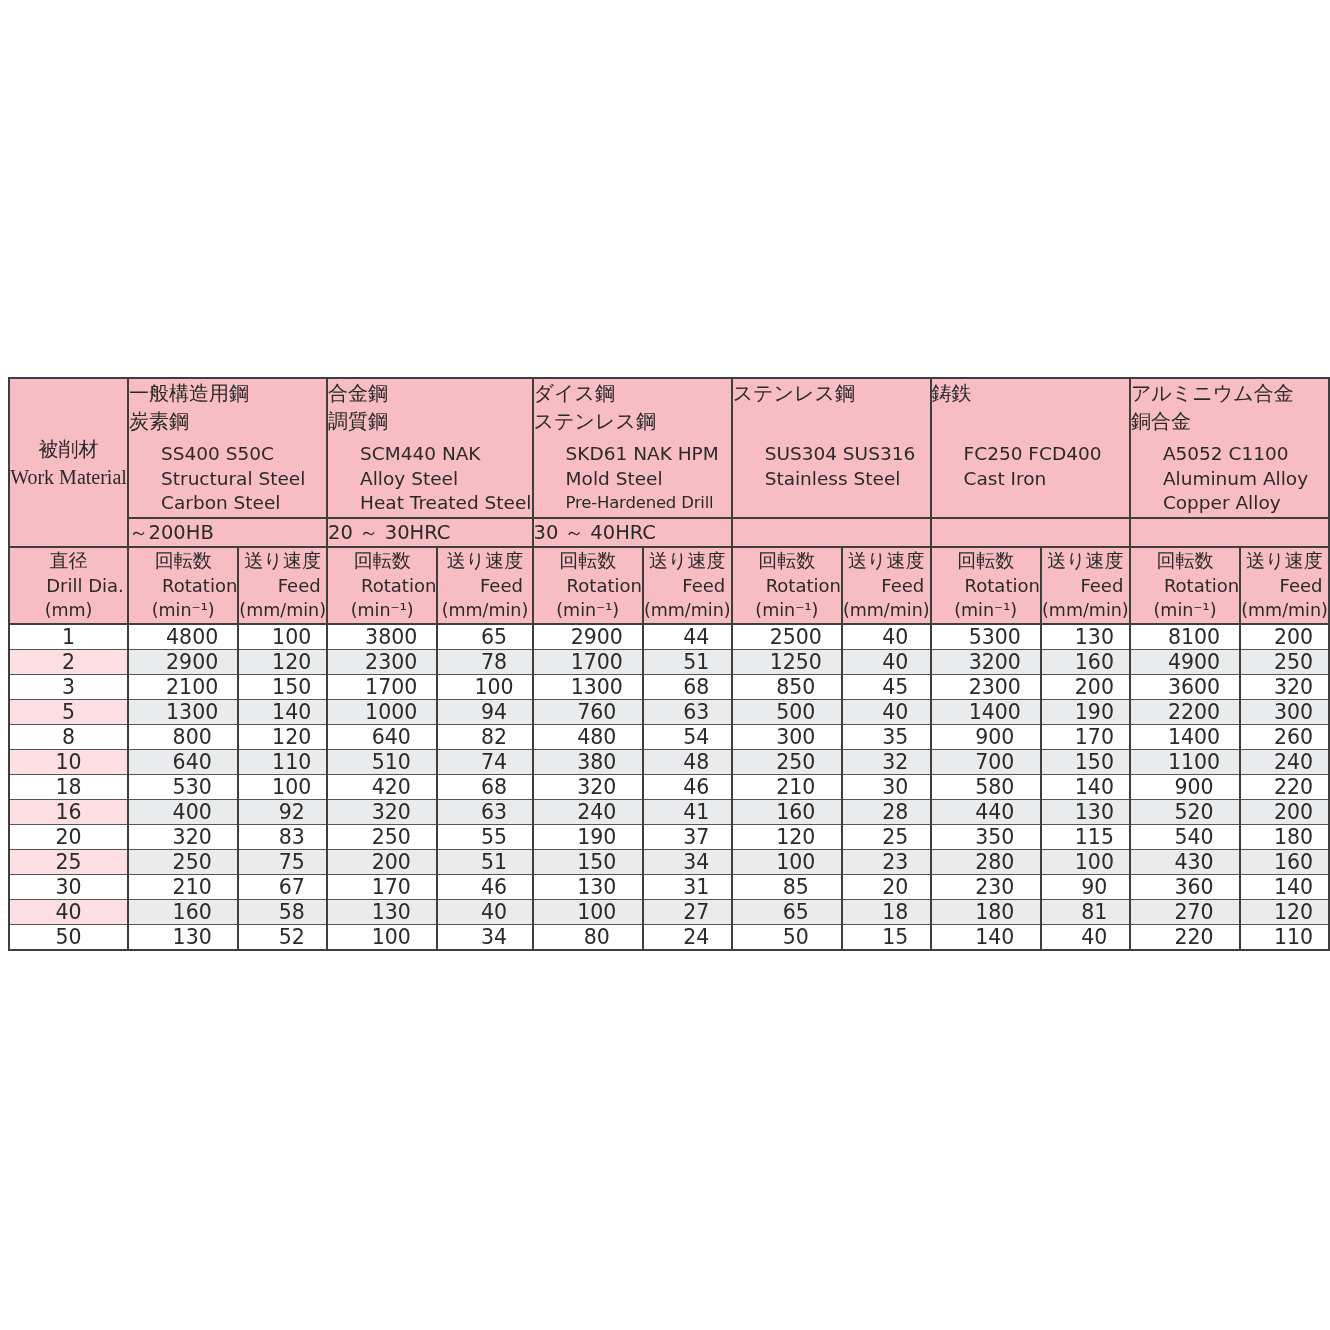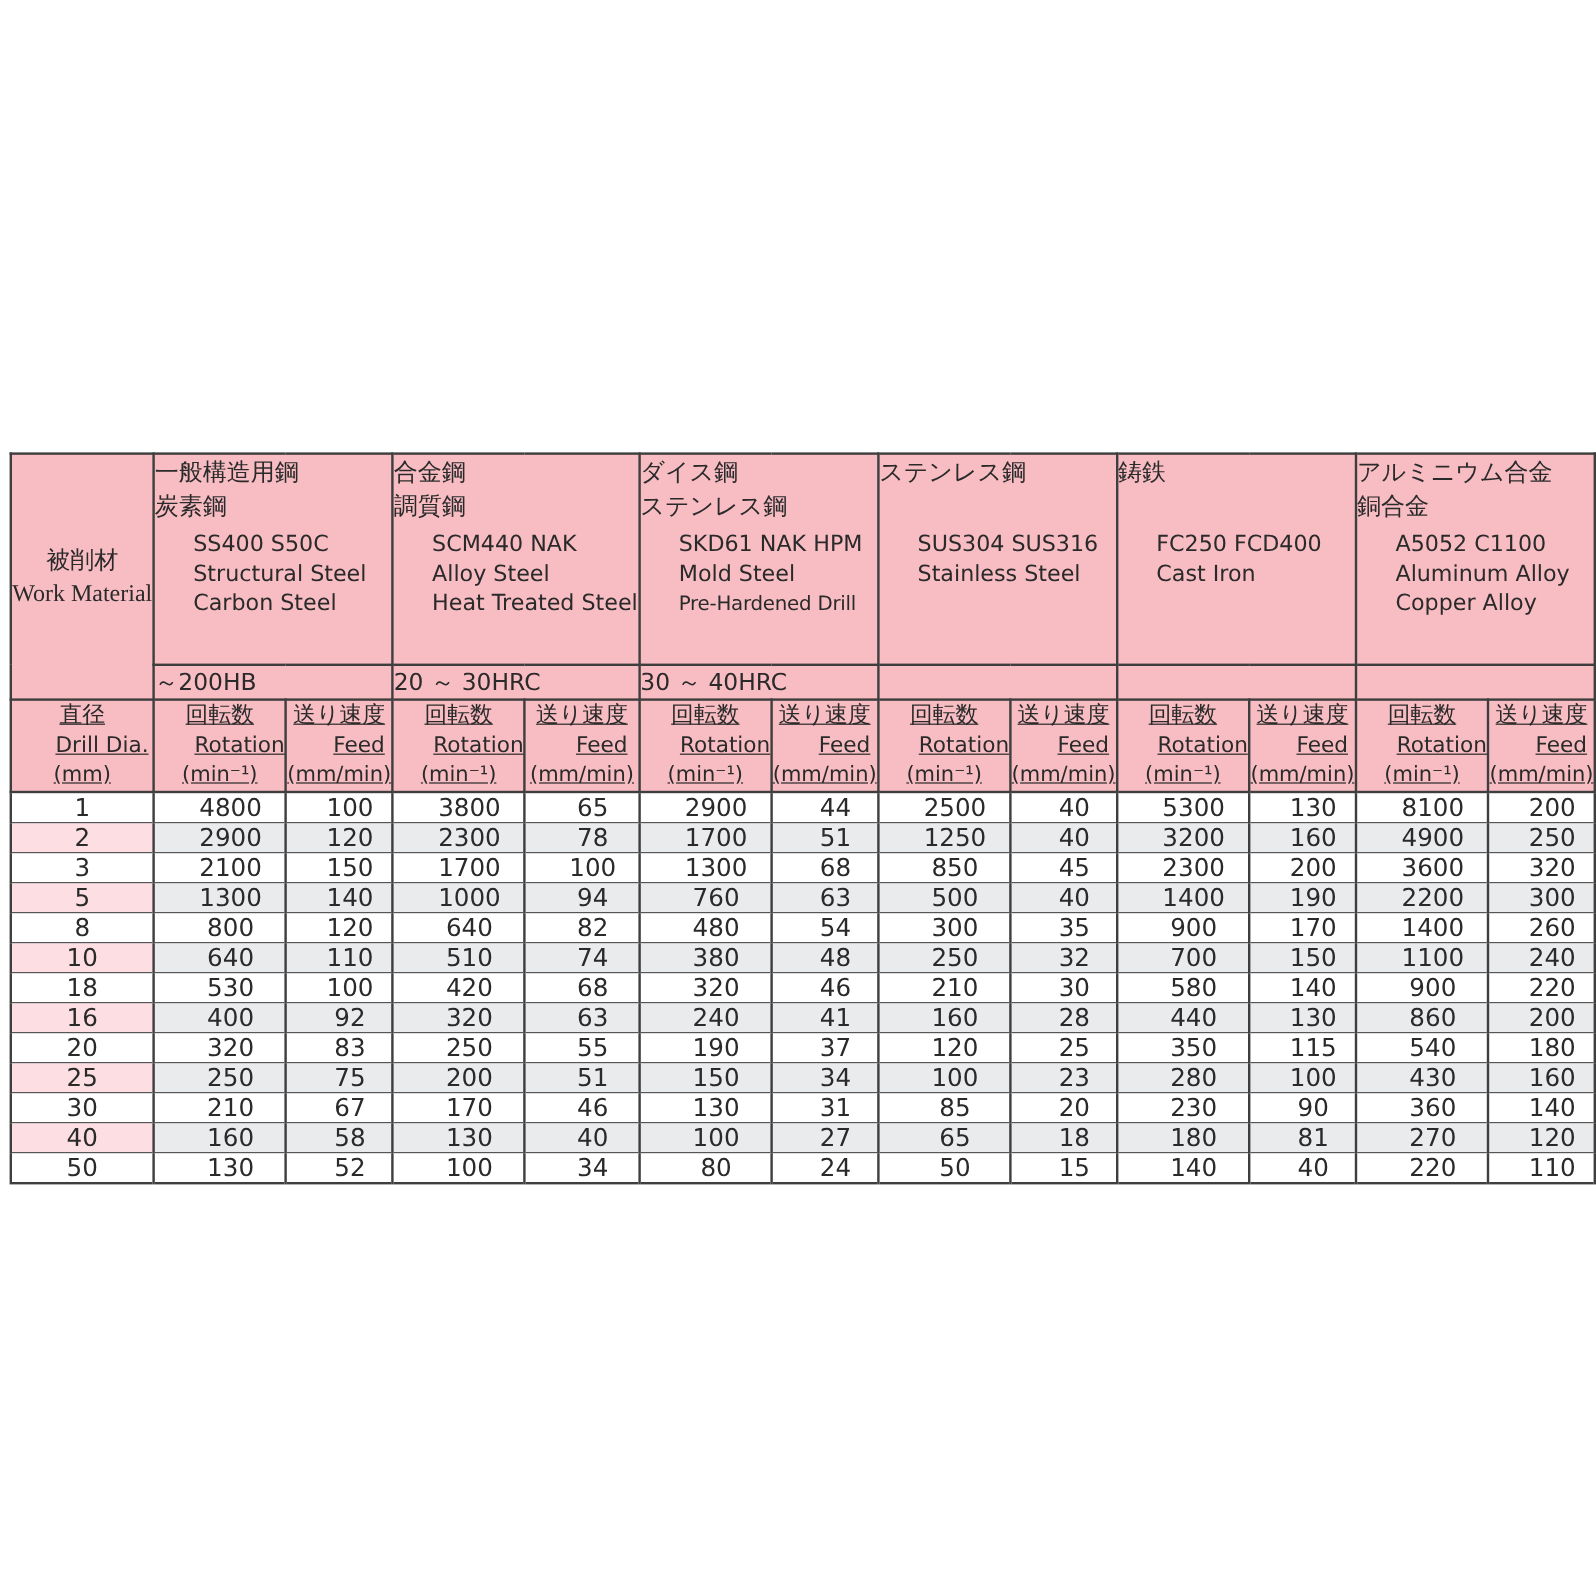--- a/index.html
+++ b/index.html
@@ -16,32 +16,32 @@
   }
   .grid th, .grid td {
     border: 2px solid #3e3e3e;
     padding: 0; font-weight: normal; margin: 0;
   }
   
   .hdr { background: #f8bdc3; }
   
   .wm { text-align: center; vertical-align: middle; font-size: 20px; line-height: 28px; font-family: Liberation Serif, serif; }
   
-  .mat { vertical-align: top; text-align: left; padding: 9px 4px 0 13px; height: 176px; }
+  .mat { vertical-align: top; text-align: left; padding: 9px 4px 0 13px; height: 140px; }
   .line { display: block; white-space: nowrap; }
   .jpblk { display: block; height: 63px; }
   .mat .jp1, .mat .jp2 { font-size: 20px; line-height: 28px; }
   .mat .code, .mat .en1, .mat .en2 { font-size: 18.5px; line-height: 24.5px; padding-left: 32px; }
   
   tr[data-name="material-header-row"] > *:nth-child(4) .en2 { font-size: 16.5px; letter-spacing: -0.2px; }
   
   .hard td { height: 27px; font-size: 19.5px; text-align: left; vertical-align: middle;
              background: #f8bdc3; border-top-width: 1px; }
   
-  .colhead th { height: 68px; text-align: center; vertical-align: middle; text-decoration: underline; }
+  .colhead th { height: 68px; text-align: center; vertical-align: middle; }
   .colhead .cjp { font-size: 19px; line-height: 25px; }
   .colhead .cen { font-size: 18px; line-height: 25px; padding-left: 33px; }
   .colhead .cunit { font-size: 17.5px; line-height: 25px; }
   
   tbody.data td {
     height: 24px; font-size: 20.5px; text-align: center; vertical-align: middle;
     background: #ffffff;
     border-top: 1px solid #565656; border-bottom: 1px solid #565656;
   }
   tbody.data td.num { padding-left: 18px; }
@@ -320,21 +320,21 @@
           <td class="num" data-name="rotation-cell">400</td>
           <td class="num" data-name="feed-cell">92</td>
           <td class="num" data-name="rotation-cell">320</td>
           <td class="num" data-name="feed-cell">63</td>
           <td class="num" data-name="rotation-cell">240</td>
           <td class="num" data-name="feed-cell">41</td>
           <td class="num" data-name="rotation-cell">160</td>
           <td class="num" data-name="feed-cell">28</td>
           <td class="num" data-name="rotation-cell">440</td>
           <td class="num" data-name="feed-cell">130</td>
-          <td class="num" data-name="rotation-cell">860</td>
+          <td class="num" data-name="rotation-cell">520</td>
           <td class="num" data-name="feed-cell">200</td>
         </tr>
         <tr data-name="table-row">
           <td class="dia" data-name="drill-dia-cell">20</td>
           <td class="num" data-name="rotation-cell">320</td>
           <td class="num" data-name="feed-cell">83</td>
           <td class="num" data-name="rotation-cell">250</td>
           <td class="num" data-name="feed-cell">55</td>
           <td class="num" data-name="rotation-cell">190</td>
           <td class="num" data-name="feed-cell">37</td>

